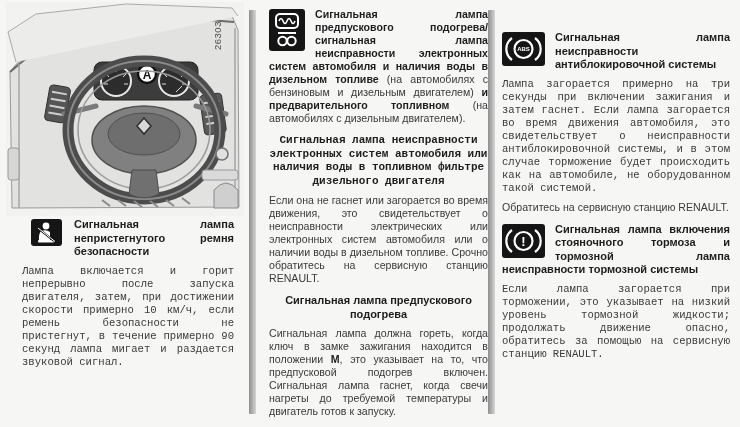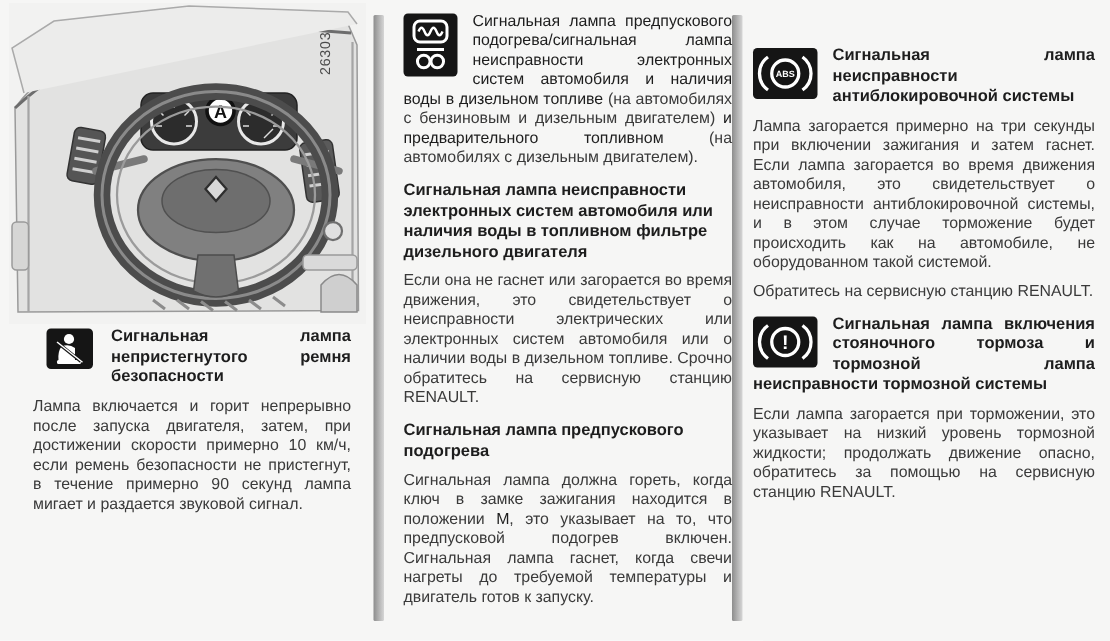--- a/index.html
+++ b/index.html
@@ -24,36 +24,36 @@
     background:linear-gradient(to right,#8d8d8d,#d6d6d6);
     border-radius:1px;
   }
   .divider.d1{left:249px;}
   .divider.d2{left:488px;}
   
   .col{position:absolute;font-size:10.6px;line-height:13px;}
   .col-left{left:22px;top:218px;width:212px;}
   .col-mid{left:269px;top:8px;width:219px;}
   .col-right{left:502px;top:8px;width:228px;margin-top:23px;}
-  .h{font-weight:bold;color:#1d1d1d;font-size:11px;line-height:13.5px;}
+  .h{font-weight:bold;color:#1d1d1d;font-size:11px;line-height:13.5px;text-align:center;}
   .para{text-align:justify;margin:6px 0 0 0;}
   .mt{margin-top:9px;}
   .justify{text-align:justify;}
-  b,.bold{font-weight:normal;color:#1d1d1d;}
+  b,.bold{font-weight:bold;color:#1d1d1d;}
   
   .tt{
     float:left;background:#151515;border-radius:3px;
     margin:1px 10px 3px 0;
     display:flex;align-items:center;justify-content:center;
   }
   .tt svg{display:block;}
   .tt-belt{width:31px;height:27px;margin-left:9px;margin-right:12px;}
   .tt-glow{width:36px;height:42px;}
   .tt-abs,.tt-brake{width:43px;height:34px;}
-  .clear{clear:both;}
+  .clear{clear:both;font-family:Liberation Mono, monospace;}
 </style>
 </head>
 <body>
 
 <div class="page">
 
   <svg class="illustration" width="238" height="214" viewBox="0 0 238 214">
     <rect x="0" y="0" width="238" height="214" fill="#f2f2f1"></rect>
 
     <path d="M4,70 C30,34 80,14 140,10 L226,14 L232,28 L233,205 L6,206 Z" fill="#e2e2e1" stroke="#9a9a9a" stroke-width="1"></path>

